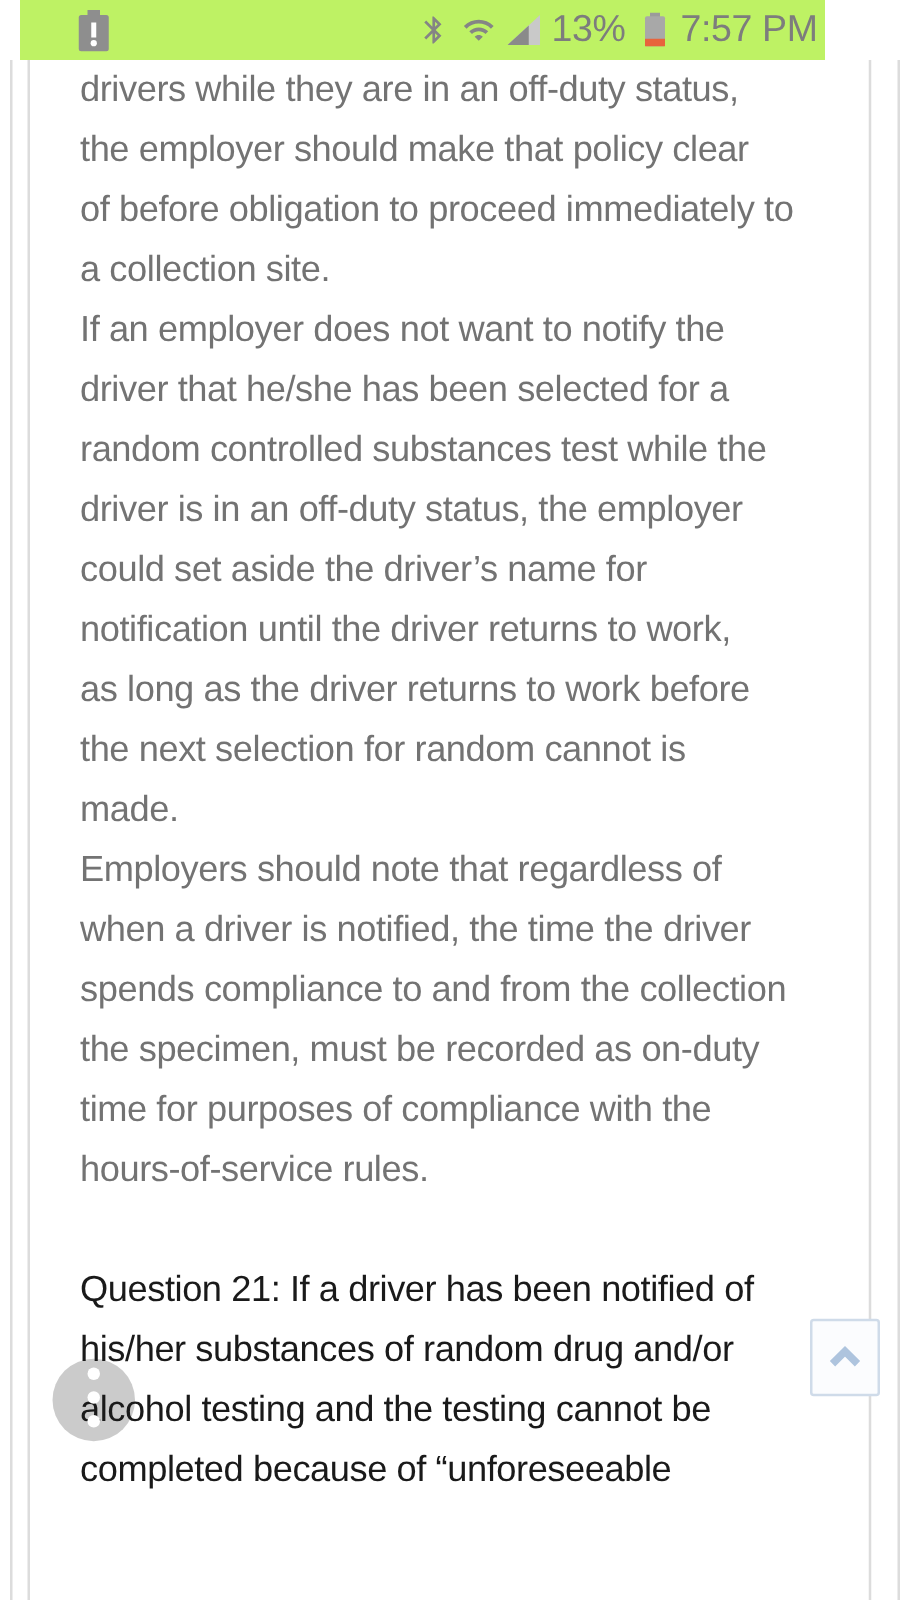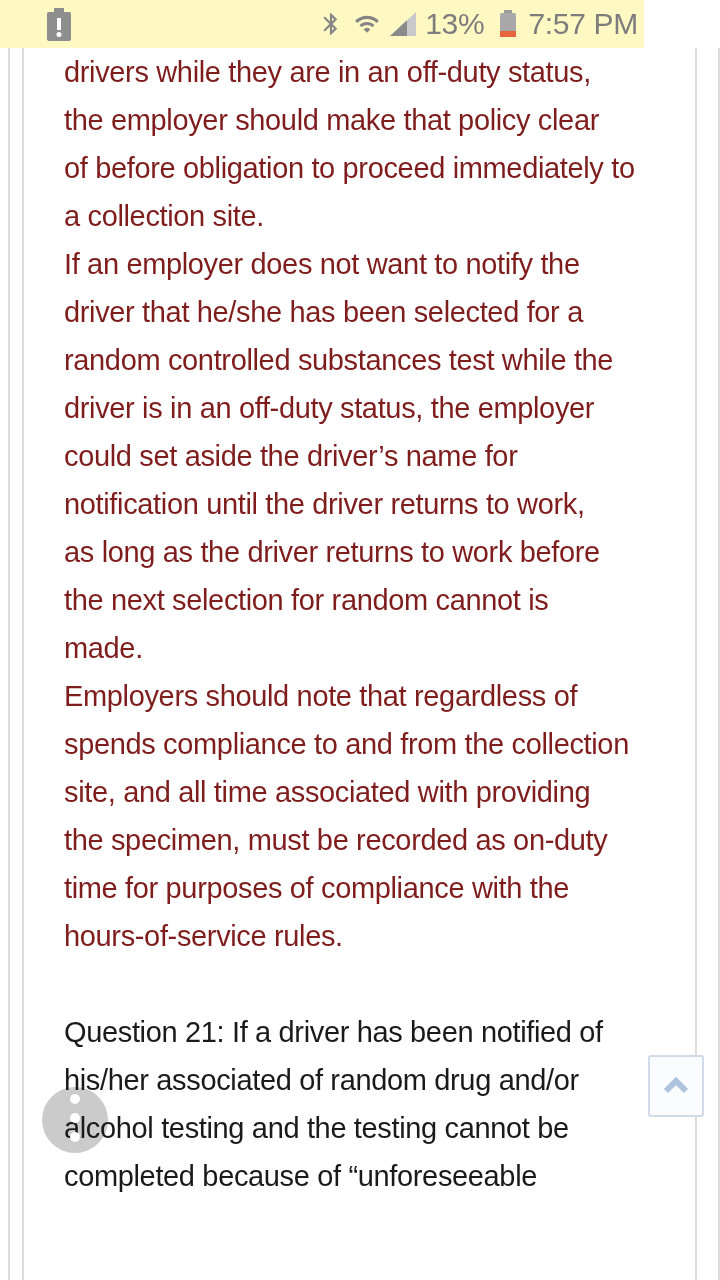--- a/index.html
+++ b/index.html
@@ -3,22 +3,22 @@
 <meta charset="utf-8">
 <style>
   html,body{margin:0;padding:0;background:#e0e0e0;}
   .screen{
     position:relative;width:720px;height:1280px;margin:0 auto;
     background:#ffffff;overflow:hidden;
     font-family:"Liberation Sans", sans-serif;
   }
   
   .status-bar{
-    position:absolute;left:0;top:0;width:644px;height:48px;
-    background:#fef9c3;display:flex;align-items:center;
+    position:absolute;left:16px;top:0;width:644px;height:48px;
+    background:#bef264;display:flex;align-items:center;
   }
   .sb-left{position:absolute;left:44px;top:8px;display:flex;align-items:center;}
   .sb-right{
     position:absolute;right:6px;top:0;height:48px;
     display:flex;align-items:center;gap:9px;
   }
   .sb-text{
     color:#7d7d7d;font-size:30px;letter-spacing:-0.3px;line-height:48px;
   }
   .sb-icon{display:block;}
@@ -30,21 +30,21 @@
   .vline.r1{left:695px;}
   .vline.r2{left:718px;}
   
   .content{
     position:absolute;left:64px;top:48px;width:632px;z-index:2;
   }
   .para{margin:0;}
   .para .line{
     white-space:nowrap;
     font-size:29px;line-height:48px;letter-spacing:-0.35px;
-    color:#7f1d1d;
+    color:#737373;
   }
   .para.bold{margin-top:48px;}
   .para.bold .line{font-weight:400;color:#1a1a1a;}
   
   .float-handle{
     position:absolute;left:42px;top:1087px;width:66px;height:66px;
     border-radius:50%;background:rgba(160,160,160,0.55);
     z-index:1;border:none;padding:0;
   }
   .handle-dots{position:absolute;left:0;top:0;width:720px;height:1280px;z-index:3;pointer-events:none;}
@@ -115,29 +115,29 @@
         <div class="line">random controlled substances test while the</div>
         <div class="line">driver is in an off-duty status, the employer</div>
         <div class="line">could set aside the driver’s name for</div>
         <div class="line">notification until the driver returns to work,</div>
         <div class="line">as long as the driver returns to work before</div>
         <div class="line">the next selection for random cannot is</div>
         <div class="line">made.</div>
       </div>
       <div class="para normal">
         <div class="line">Employers should note that regardless of</div>
+        <div class="line">when a driver is notified, the time the driver</div>
         <div class="line">spends compliance to and from the collection</div>
-        <div class="line">site, and all time associated with providing</div>
         <div class="line">the specimen, must be recorded as on-duty</div>
         <div class="line">time for purposes of compliance with the</div>
         <div class="line">hours-of-service rules.</div>
       </div>
       <div class="para bold">
         <div class="line">Question 21: If a driver has been notified of</div>
-        <div class="line">his/her associated of random drug and/or</div>
+        <div class="line">his/her substances of random drug and/or</div>
         <div class="line">alcohol testing and the testing cannot be</div>
         <div class="line">completed because of “unforeseeable</div>
       </div>
     </div>
 
   <div class="handle-dots">
     <div class="handle-dot d1"></div>
     <div class="handle-dot d2"></div>
     <div class="handle-dot d3"></div>
   </div>

